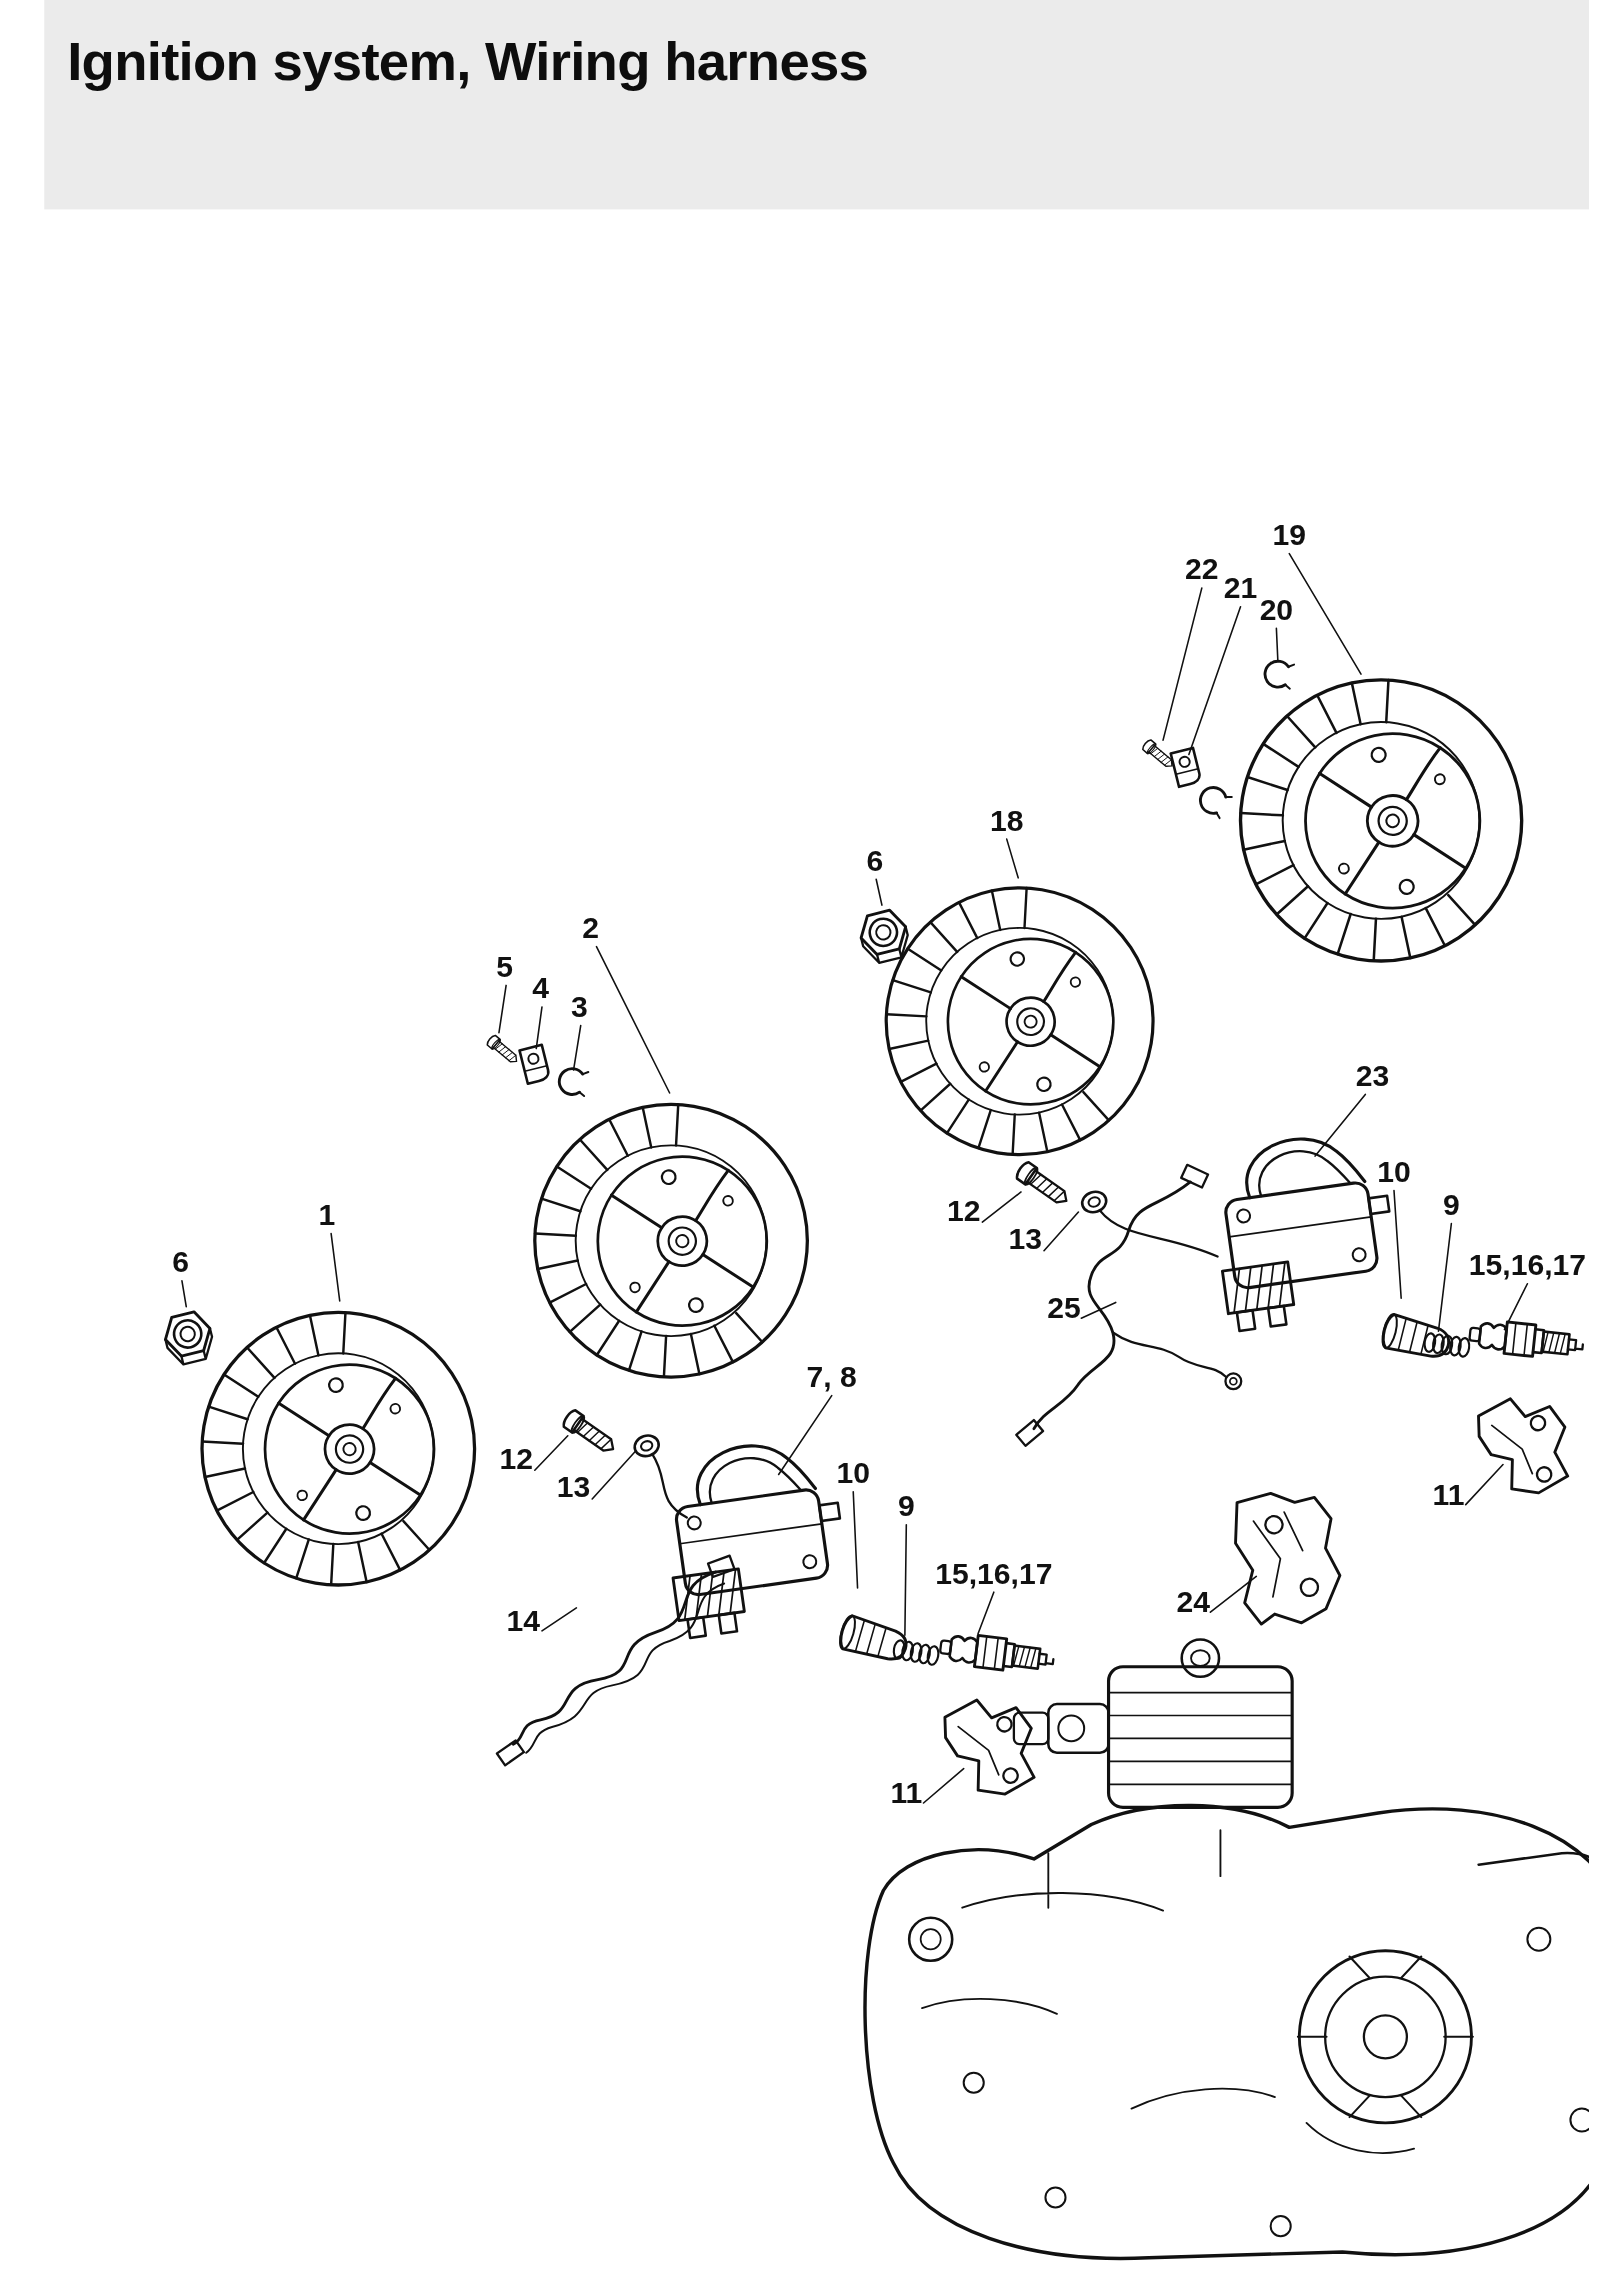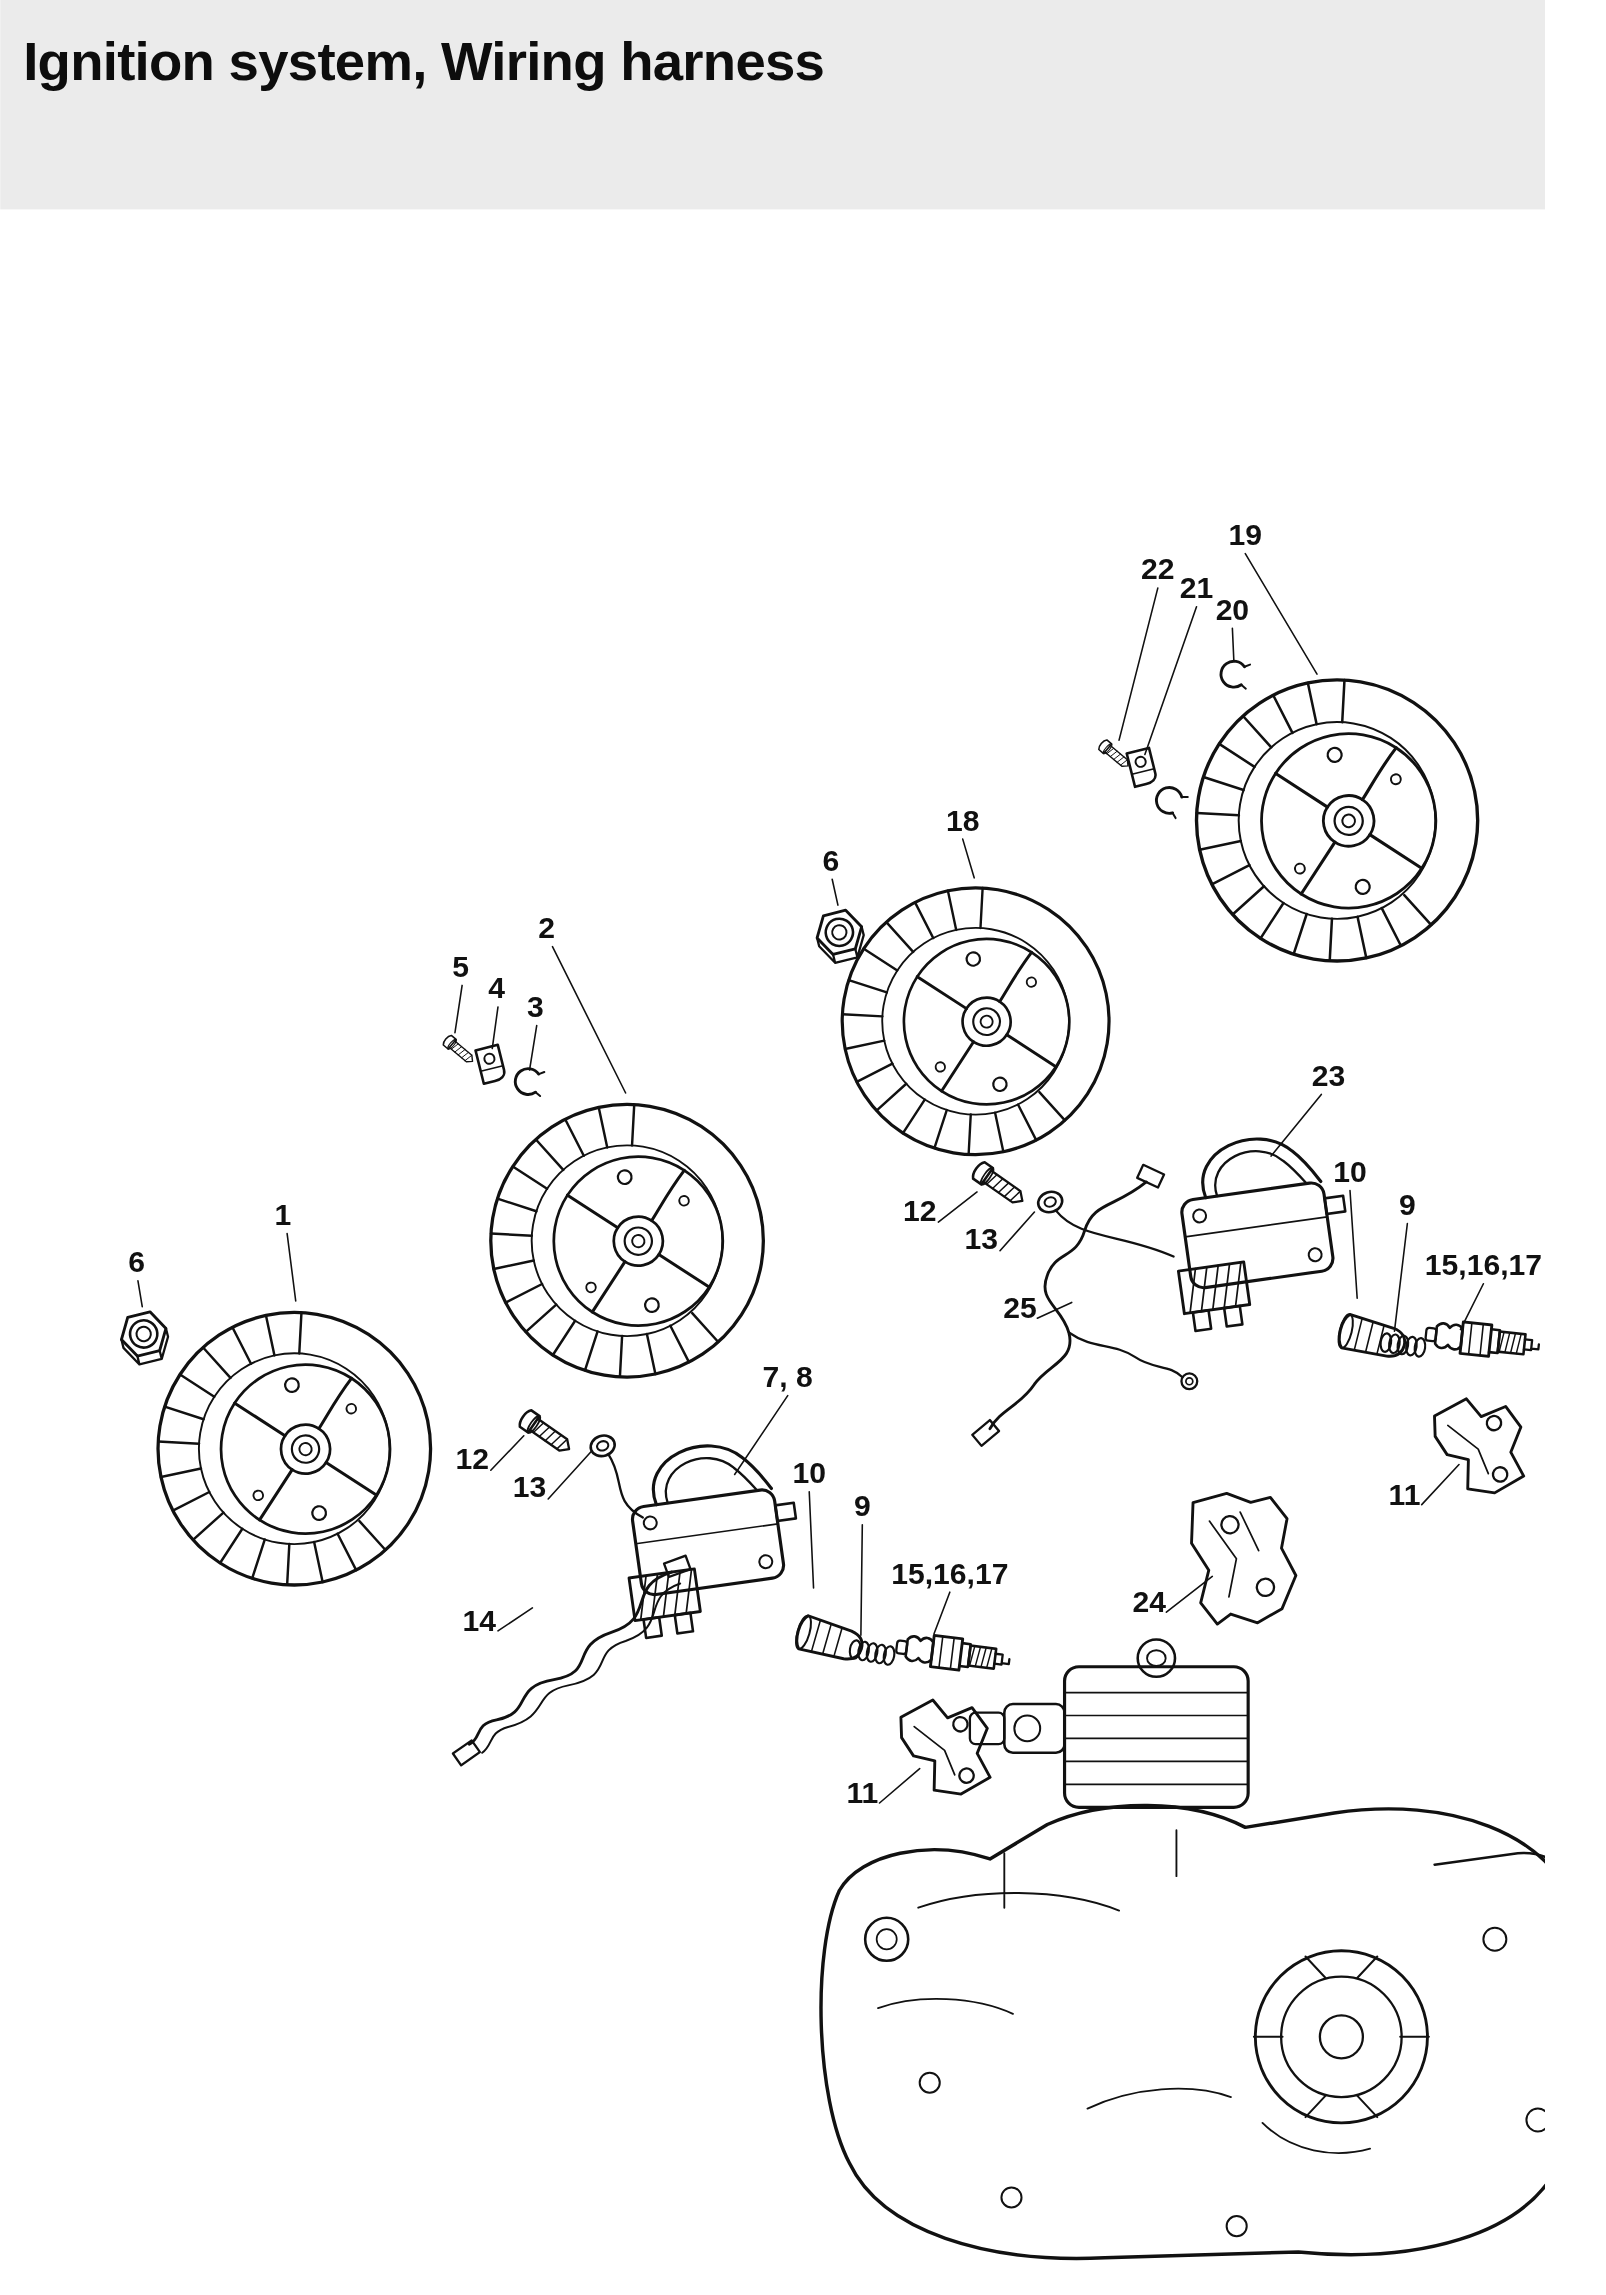--- a/index.html
+++ b/index.html
@@ -3,20 +3,21 @@
 <meta charset="utf-8">
 <style>
   html, body { margin: 0; padding: 0; background: #ffffff; }
   .page {
     position: relative;
     width: 1545px;
     height: 2295px;
     background: #ffffff;
     overflow: hidden;
     font-family: "Liberation Sans", "DejaVu Sans", sans-serif;
+    padding-left: 44px;
   }
   svg { display: block; }
   .title {
     font-family: "Liberation Sans", "DejaVu Sans", sans-serif;
     font-size: 38px;
     font-weight: bold;
     fill: #0d0d0d;
     letter-spacing: -0.5px;
   }
   .callout {

